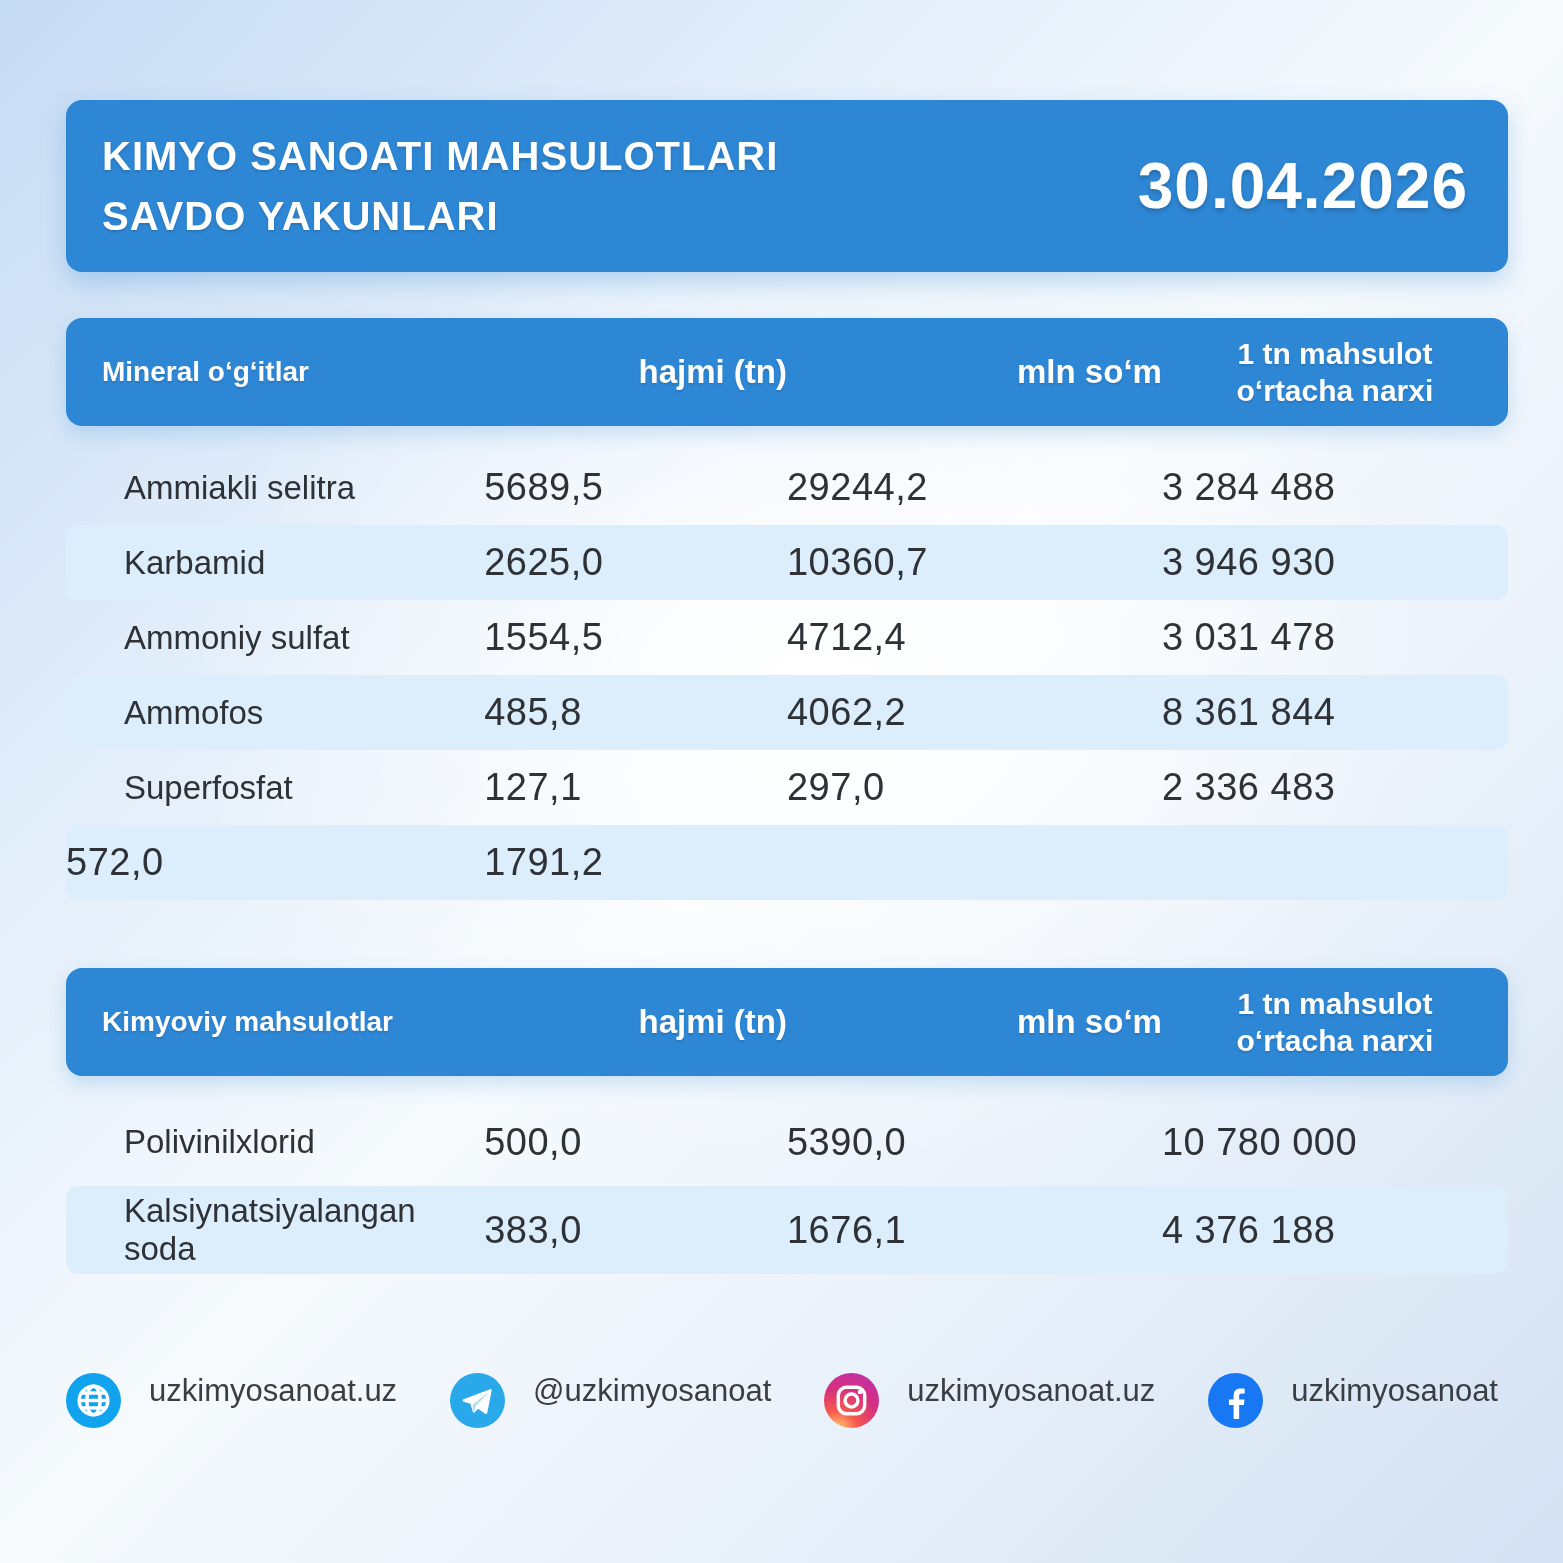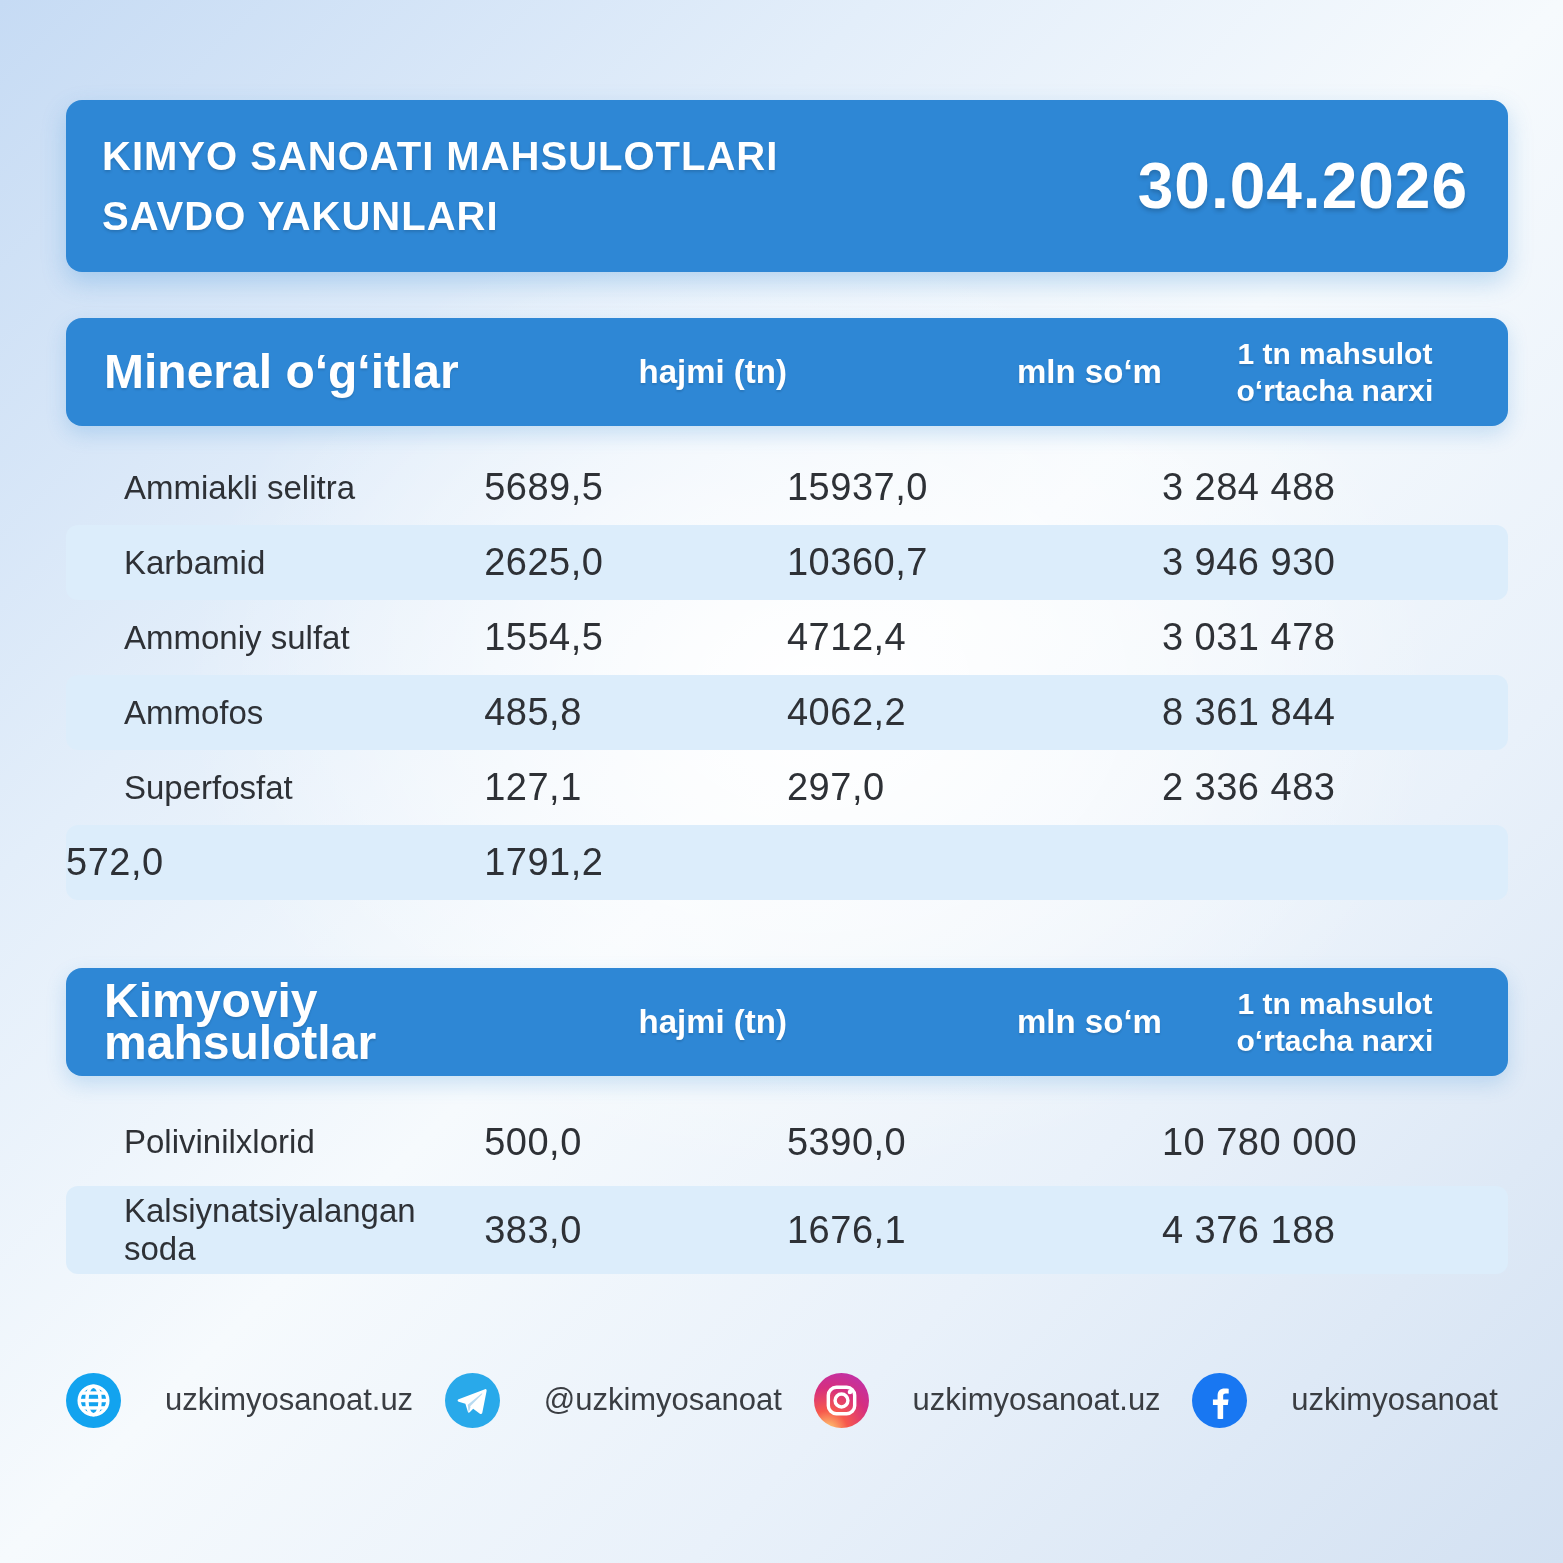--- a/index.html
+++ b/index.html
@@ -34,21 +34,21 @@
   .thead-card {
     position:absolute; left:66px; width:1442px; height:108px;
     background:var(--blue); border-radius:16px;
     display:grid; grid-template-columns:29% 21% 26% 24%;
     align-items:center;
     box-shadow:0 8px 20px rgba(46,135,213,.22);
     color:#fff; text-shadow:0 2px 2px rgba(0,0,0,.12);
   }
   #thead-1 { top:318px; }
   #thead-2 { top:968px; }
-  .thead-title { font-size:48px; font-weight:bold; padding-left:24px; line-height:42px;margin-left:14px; }
+  .thead-title { font-size:28px; font-weight:bold; padding-left:36px; line-height:42px; }
   .thead-col { font-size:33px; font-weight:bold; text-align:right; }
   .thead-col-last { font-size:30px; font-weight:bold; text-align:center; line-height:37px; padding:0 40px; }
 
   
   .rows { position:absolute; left:66px; width:1442px; }
   #rows-1 { top:426px; padding-top:24px; }
   #rows-2 { top:1076px; padding-top:22px; }
   .trow {
     display:grid; grid-template-columns:29% 21% 26% 24%;
     align-items:center; min-height:75px; border-radius:12px;
@@ -57,21 +57,21 @@
   #rows-2 .trow { min-height:88px; }
   .trow.alt { background:#dcedfb; }
   .cell-name { font-size:33px; padding-left:58px; line-height:38px; }
   .cell-num { font-size:38px; letter-spacing:.5px; }
 
   
   .footer {
     position:absolute; left:66px; top:1372px; width:1432px; height:56px;
     display:flex; align-items:center; justify-content:space-between;
   }
-  .social-item { display:flex; align-items:center; gap:44px; cursor:pointer; }
+  .social-item { display:flex; gap:28px; cursor:pointer; }
   .social-item svg { width:55px; height:55px; display:block; }
   .social-label { font-size:31px; color:#3a3d42; }
 
   :root { --blue:#2e87d5; }
 </style>
 </head>
 <body>
 
 <div class="page">
 
@@ -88,21 +88,21 @@
     <div class="thead-col">hajmi (tn)</div>
     <div class="thead-col">mln so‘m</div>
     <div class="thead-col-last">1 tn mahsulot o‘rtacha narxi</div>
   </div>
 
   <div class="rows" id="rows-1">
 
       <div class="trow">
         <div class="cell-name">Ammiakli selitra</div>
         <div class="cell-num">5689,5</div>
-        <div class="cell-num">15937,0</div>
+        <div class="cell-num">29244,2</div>
         <div class="cell-num">3 284 488</div>
       </div>
 
       <div class="trow alt">
         <div class="cell-name">Karbamid</div>
         <div class="cell-num">2625,0</div>
         <div class="cell-num">10360,7</div>
         <div class="cell-num">3 946 930</div>
       </div>
 

